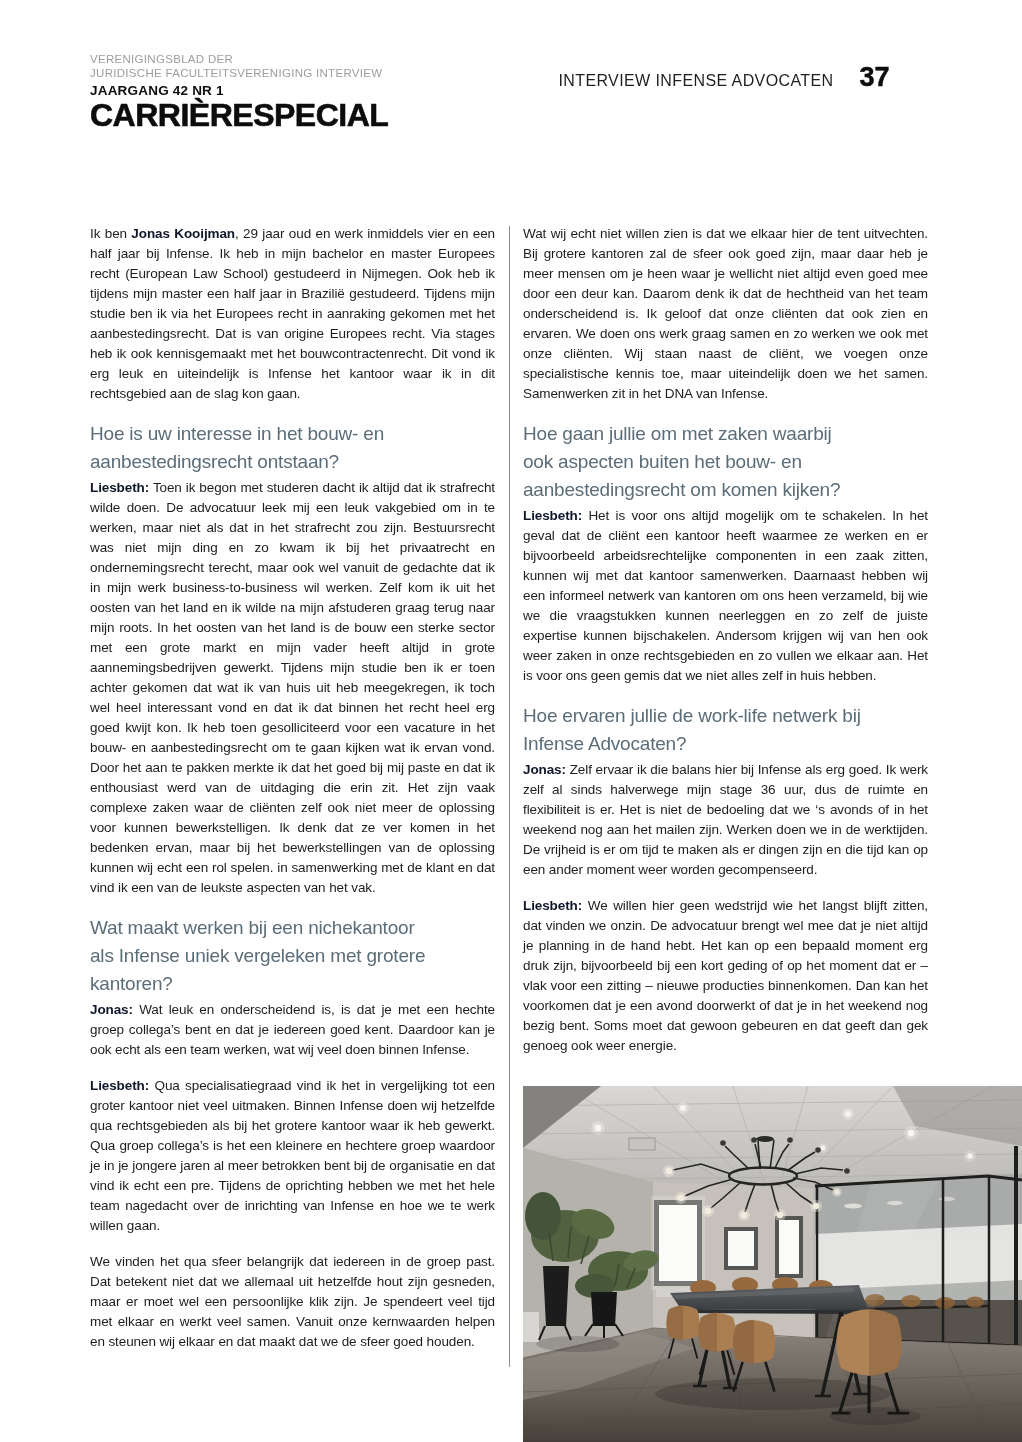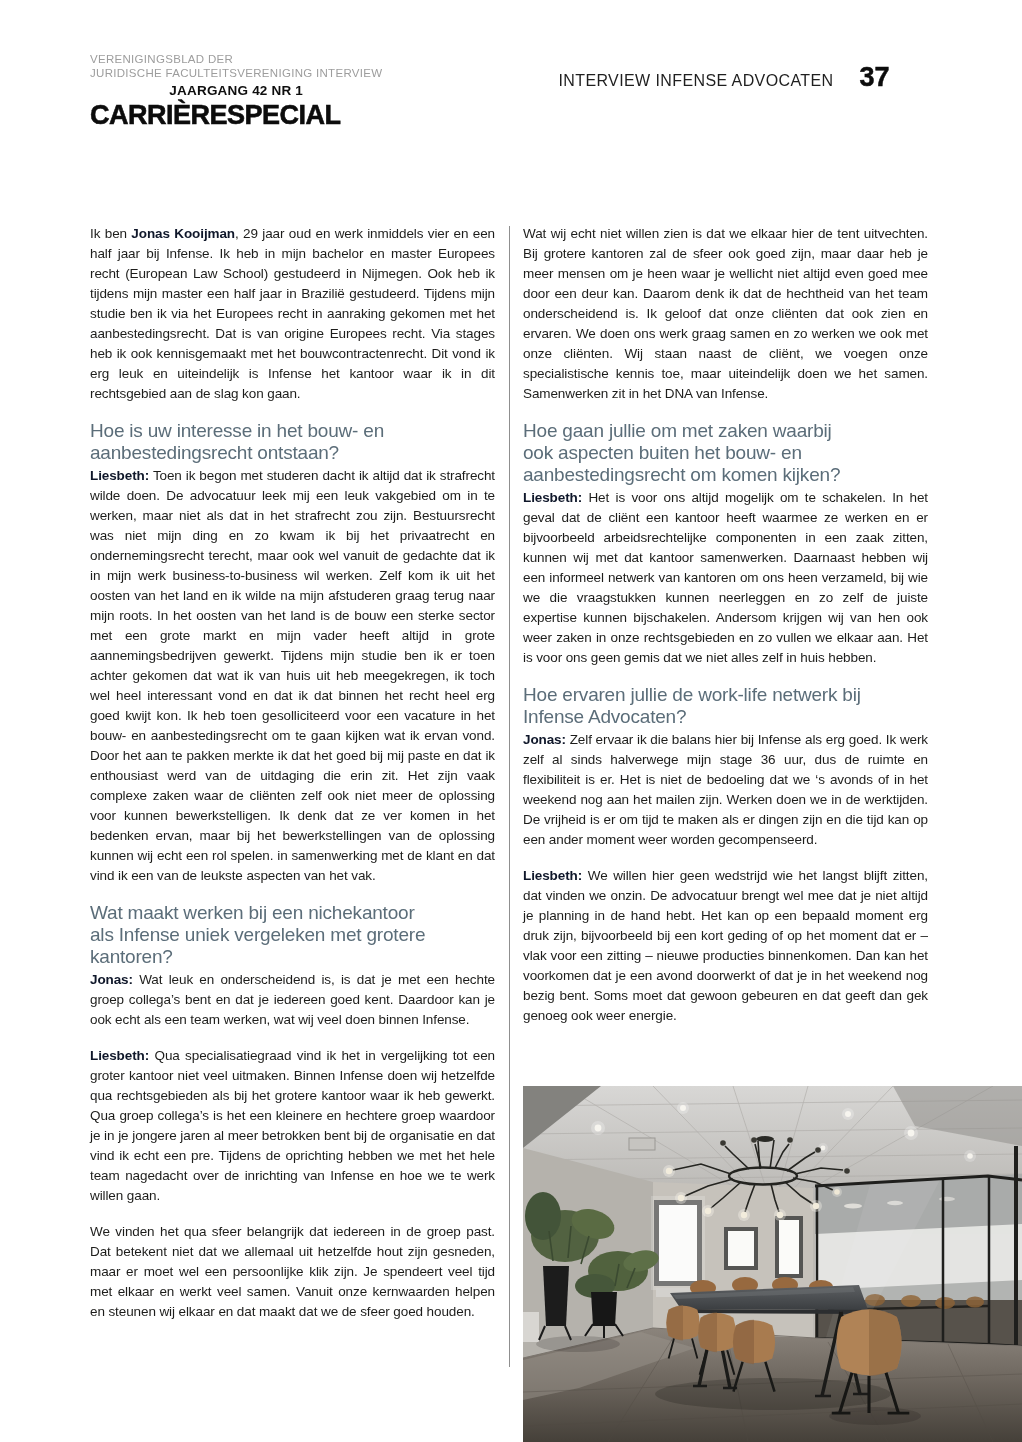--- a/index.html
+++ b/index.html
@@ -5,44 +5,44 @@
   html,body{margin:0;padding:0;background:#ffffff;}
   .page{
     position:relative;width:1022px;height:1442px;margin:0 auto;
     background:#ffffff;overflow:hidden;
     font-family:"Liberation Sans","DejaVu Sans",sans-serif;
     color:#1d1d1b;
   }
   
   .masthead{position:absolute;left:90px;top:53px;}
   .mast-line{font-size:11.5px;line-height:13.5px;letter-spacing:.3px;color:#9d9d9d;font-weight:400;}
-  .mast-issue{font-size:13.5px;line-height:15px;letter-spacing:.2px;color:#0e0e0e;font-weight:700;margin-top:3px;text-align:center;}
+  .mast-issue{font-size:13.5px;line-height:15px;letter-spacing:.2px;color:#0e0e0e;font-weight:700;margin-top:3px;}
   .mast-title{
-    margin:1px 0 0 0;font-size:27px;line-height:32px;letter-spacing:-.5px;
+    margin:1px 0 0 0;font-size:32px;line-height:32px;letter-spacing:-.5px;
     color:#0c0c0c;font-weight:700;-webkit-text-stroke:.6px #0c0c0c;
   }
   
   .header-right{
     position:absolute;top:62px;left:523px;width:402px;
     display:flex;justify-content:center;align-items:baseline;gap:26px;
   }
   .section-label{font-size:16px;letter-spacing:.4px;color:#1f1f1f;font-weight:400;}
   .page-number{font-size:27px;color:#0c0c0c;font-weight:700;-webkit-text-stroke:.5px #0c0c0c;}
   
   .col{position:absolute;top:224px;width:405px;}
   #col-left{left:90px;}
   #col-right{left:523px;}
   .col-divider{position:absolute;left:509px;top:226px;width:1px;height:1141px;background:#8f8f8f;}
   .body-para{
     margin:0 0 16px 0;font-size:13.5px;line-height:20px;letter-spacing:-.1px;
     text-align:justify;color:#1d1d1b;hyphens:auto;
   }
   .body-para strong{font-weight:700;color:#0f172a;}
   .q-heading{
-    margin:14px 0 2px 0;font-size:19px;line-height:22px;font-weight:400;
+    margin:14px 0 2px 0;font-size:19px;line-height:28px;font-weight:400;
     letter-spacing:-.2px;color:#5b6d79;white-space:pre-line;
   }
   
   .photo{position:absolute;left:523px;top:1086px;width:499px;height:356px;margin:0;}
   .photo svg{display:block;width:100%;height:100%;}
 </style>
 </head>
 <body>
 
 <div class="page">

